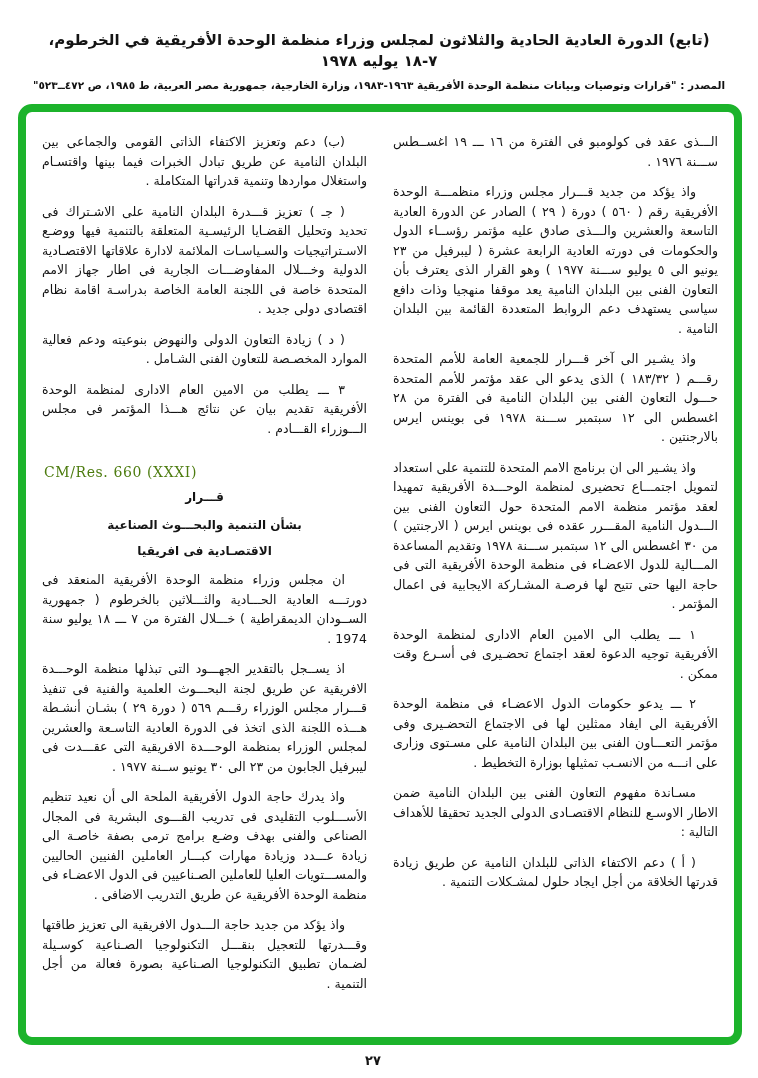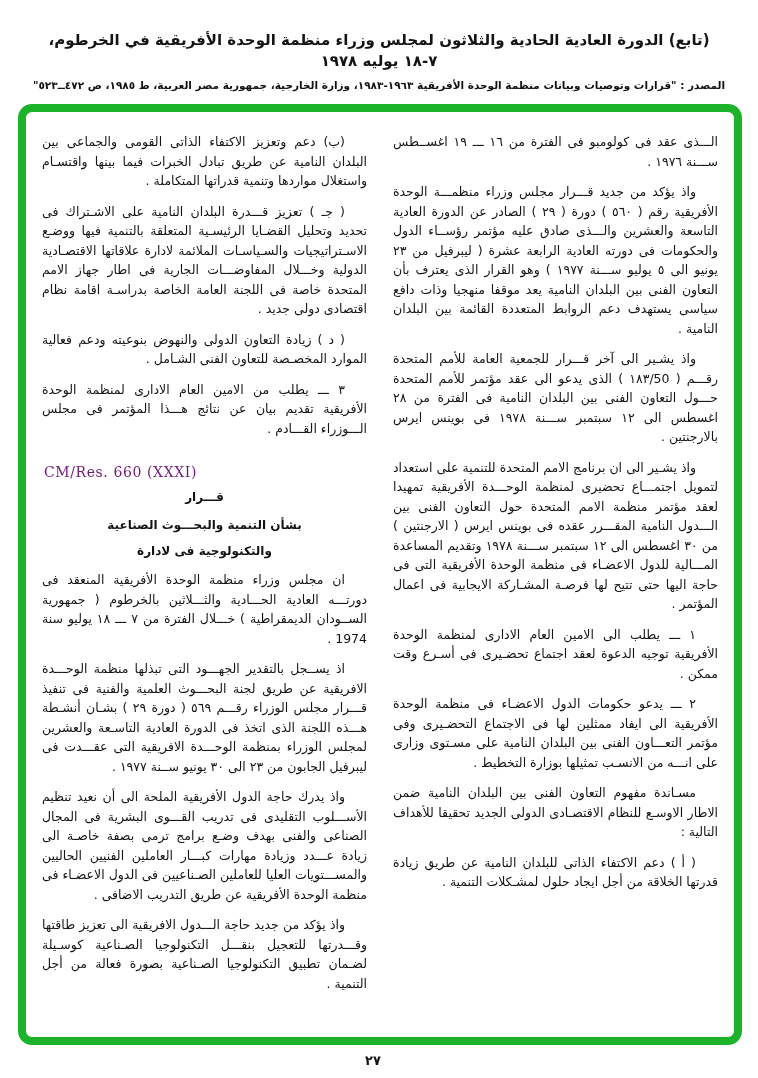--- a/index.html
+++ b/index.html
@@ -31,21 +31,21 @@
   .para {
     direction:rtl; font-size:12.5px; line-height:1.56;
     text-align:justify; text-justify:inter-word;
     margin-bottom:11px; text-indent:22px;
   }
   .para.flush { text-indent:0; }
   .res-ref {
     direction:ltr; text-align:left;
     font-family:"DejaVu Serif", serif;
     font-size:14px; letter-spacing:0.6px;
-    margin:26px 0 10px 2px; color:#701a75;
+    margin:26px 0 10px 2px; color:#4d7c0f;
   }
   .heading {
     direction:rtl; text-align:center; font-weight:bold;
     font-size:12px; margin:6px 0 12px;
   }
   .heading-main { font-size:12px; margin:10px 0 14px; }
   .page-footer {
     position:absolute; top:1050px; left:0; right:12px;
     text-align:center;
   }
@@ -62,39 +62,39 @@
     <div class="header-title">(تابع) الدورة العادية الحادية والثلاثون لمجلس وزراء منظمة الوحدة الأفريقية في الخرطوم، ٧-١٨ يوليه ١٩٧٨</div>
     <div class="header-source">المصدر : "قرارات وتوصيات وبيانات منظمة الوحدة الأفريقية ١٩٦٣-١٩٨٣، وزارة الخارجية، جمهورية مصر العربية، ط ١٩٨٥، ص ٤٧٢ــ٥٢٣"</div>
   </header>
 
   <div class="content-frame" style="border-color: rgb(28, 179, 43);">
     <div class="columns">
 
       <div class="column">
         <p class="para flush">الـــذى عقد فى كولومبو فى الفترة من ١٦ ـــ ١٩ اغســطس ســـنة ١٩٧٦ .</p>
         <p class="para">واذ يؤكد من جديد قـــرار مجلس وزراء منظمـــة الوحدة الأفريقية رقم ( ٥٦٠ ) دورة ( ٢٩ ) الصادر عن الدورة العادية التاسعة والعشرين والـــذى صادق عليه مؤتمر رؤســاء الدول والحكومات فى دورته العادية الرابعة عشرة ( ليبرفيل من ٢٣ يونيو الى ٥ يوليو ســـنة ١٩٧٧ ) وهو القرار الذى يعترف بأن التعاون الفنى بين البلدان النامية يعد موقفا منهجيا وذات دافع سياسى يستهدف دعم الروابط المتعددة القائمة بين البلدان النامية .</p>
-        <p class="para">واذ يشـير الى آخر قـــرار للجمعية العامة للأمم المتحدة رقـــم ( ١٨٣/50 ) الذى يدعو الى عقد مؤتمر للأمم المتحدة حـــول التعاون الفنى بين البلدان النامية فى الفترة من ٢٨ اغسطس الى ١٢ سبتمبر ســـنة ١٩٧٨ فى بوينس ايرس بالارجنتين .</p>
+        <p class="para">واذ يشـير الى آخر قـــرار للجمعية العامة للأمم المتحدة رقـــم ( ١٨٣/٣٢ ) الذى يدعو الى عقد مؤتمر للأمم المتحدة حـــول التعاون الفنى بين البلدان النامية فى الفترة من ٢٨ اغسطس الى ١٢ سبتمبر ســـنة ١٩٧٨ فى بوينس ايرس بالارجنتين .</p>
         <p class="para">واذ يشـير الى ان برنامج الامم المتحدة للتنمية على استعداد لتمويل اجتمـــاع تحضيرى لمنظمة الوحـــدة الأفريقية تمهيدا لعقد مؤتمر منظمة الامم المتحدة حول التعاون الفنى بين الـــدول النامية المقـــرر عقده فى بوينس ايرس ( الارجنتين ) من ٣٠ اغسطس الى ١٢ سبتمبر ســـنة ١٩٧٨ وتقديم المساعدة المـــالية للدول الاعضـاء فى منظمة الوحدة الأفريقية التى فى حاجة اليها حتى تتيح لها فرصـة المشـاركة الايجابية فى اعمال المؤتمر .</p>
         <p class="para">١ ـــ يطلب الى الامين العام الادارى لمنظمة الوحدة الأفريقية توجيه الدعوة لعقد اجتماع تحضـيرى فى أسـرع وقت ممكن .</p>
         <p class="para">٢ ـــ يدعو حكومات الدول الاعضـاء فى منظمة الوحدة الأفريقية الى ايفاد ممثلين لها فى الاجتماع التحضـيرى وفى مؤتمر التعـــاون الفنى بين البلدان النامية على مسـتوى وزارى على انـــه من الانسـب تمثيلها بوزارة التخطيط .</p>
         <p class="para">مسـاندة مفهوم التعاون الفنى بين البلدان النامية ضمن الاطار الاوسـع للنظام الاقتصـادى الدولى الجديد تحقيقا للأهداف التالية :</p>
         <p class="para">( أ ) دعم الاكتفاء الذاتى للبلدان النامية عن طريق زيادة قدرتها الخلاقة من أجل ايجاد حلول لمشـكلات التنمية .</p>
       </div>
 
       <div class="column">
         <p class="para">(ب) دعم وتعزيز الاكتفاء الذاتى القومى والجماعى بين البلدان النامية عن طريق تبادل الخبرات فيما بينها واقتسـام واستغلال مواردها وتنمية قدراتها المتكاملة .</p>
         <p class="para">( جـ ) تعزيز قـــدرة البلدان النامية على الاشـتراك فى تحديد وتحليل القضـايا الرئيسـية المتعلقة بالتنمية فيها ووضـع الاسـتراتيجيات والسـياسـات الملائمة لادارة علاقاتها الاقتصـادية الدولية وخـــلال المفاوضـــات الجارية فى اطار جهاز الامم المتحدة خاصة فى اللجنة العامة الخاصة بدراسـة اقامة نظام اقتصادى دولى جديد .</p>
         <p class="para">( د ) زيادة التعاون الدولى والنهوض بنوعيته ودعم فعالية الموارد المخصـصة للتعاون الفنى الشـامل .</p>
         <p class="para">٣ ـــ يطلب من الامين العام الادارى لمنظمة الوحدة الأفريقية تقديم بيان عن نتائج هـــذا المؤتمر فى مجلس الـــوزراء القـــادم .</p>
 
         <div class="res-ref">CM/Res. 660 (XXXI)</div>
 
         <h2 class="heading heading-main">قـــرار</h2>
         <h3 class="heading">بشأن التنمية والبحـــوث الصناعية</h3>
-        <h3 class="heading">والتكنولوجية فى لادارة</h3>
+        <h3 class="heading">الاقتصـادية فى افريقيا</h3>
 
         <p class="para">ان مجلس وزراء منظمة الوحدة الأفريقية المنعقد فى دورتـــه العادية الحـــادية والثـــلاثين بالخرطوم ( جمهورية الســودان الديمقراطية ) خـــلال الفترة من ٧ ـــ ١٨ يوليو سنة 1974 .</p>
         <p class="para">اذ يســجل بالتقدير الجهـــود التى تبذلها منظمة الوحـــدة الافريقية عن طريق لجنة البحـــوث العلمية والفنية فى تنفيذ قـــرار مجلس الوزراء رقـــم ٥٦٩ ( دورة ٢٩ ) بشـان أنشـطة هـــذه اللجنة الذى اتخذ فى الدورة العادية التاسـعة والعشرين لمجلس الوزراء بمنظمة الوحـــدة الافريقية التى عقـــدت فى ليبرفيل الجابون من ٢٣ الى ٣٠ يونيو ســنة ١٩٧٧ .</p>
         <p class="para">واذ يدرك حاجة الدول الأفريقية الملحة الى أن نعيد تنظيم الأســـلوب التقليدى فى تدريب القـــوى البشرية فى المجال الصناعى والفنى بهدف وضـع برامج ترمى بصفة خاصـة الى زيادة عـــدد وزيادة مهارات كبـــار العاملين الفنيين الحاليين والمســـتويات العليا للعاملين الصـناعيين فى الدول الاعضـاء فى منظمة الوحدة الأفريقية عن طريق التدريب الاضافى .</p>
         <p class="para">واذ يؤكد من جديد حاجة الـــدول الافريقية الى تعزيز طاقتها وقـــدرتها للتعجيل بنقـــل التكنولوجيا الصـناعية كوسـيلة لضـمان تطبيق التكنولوجيا الصـناعية بصورة فعالة من أجل التنمية .</p>
       </div>
 
     </div>
   </div>
 

